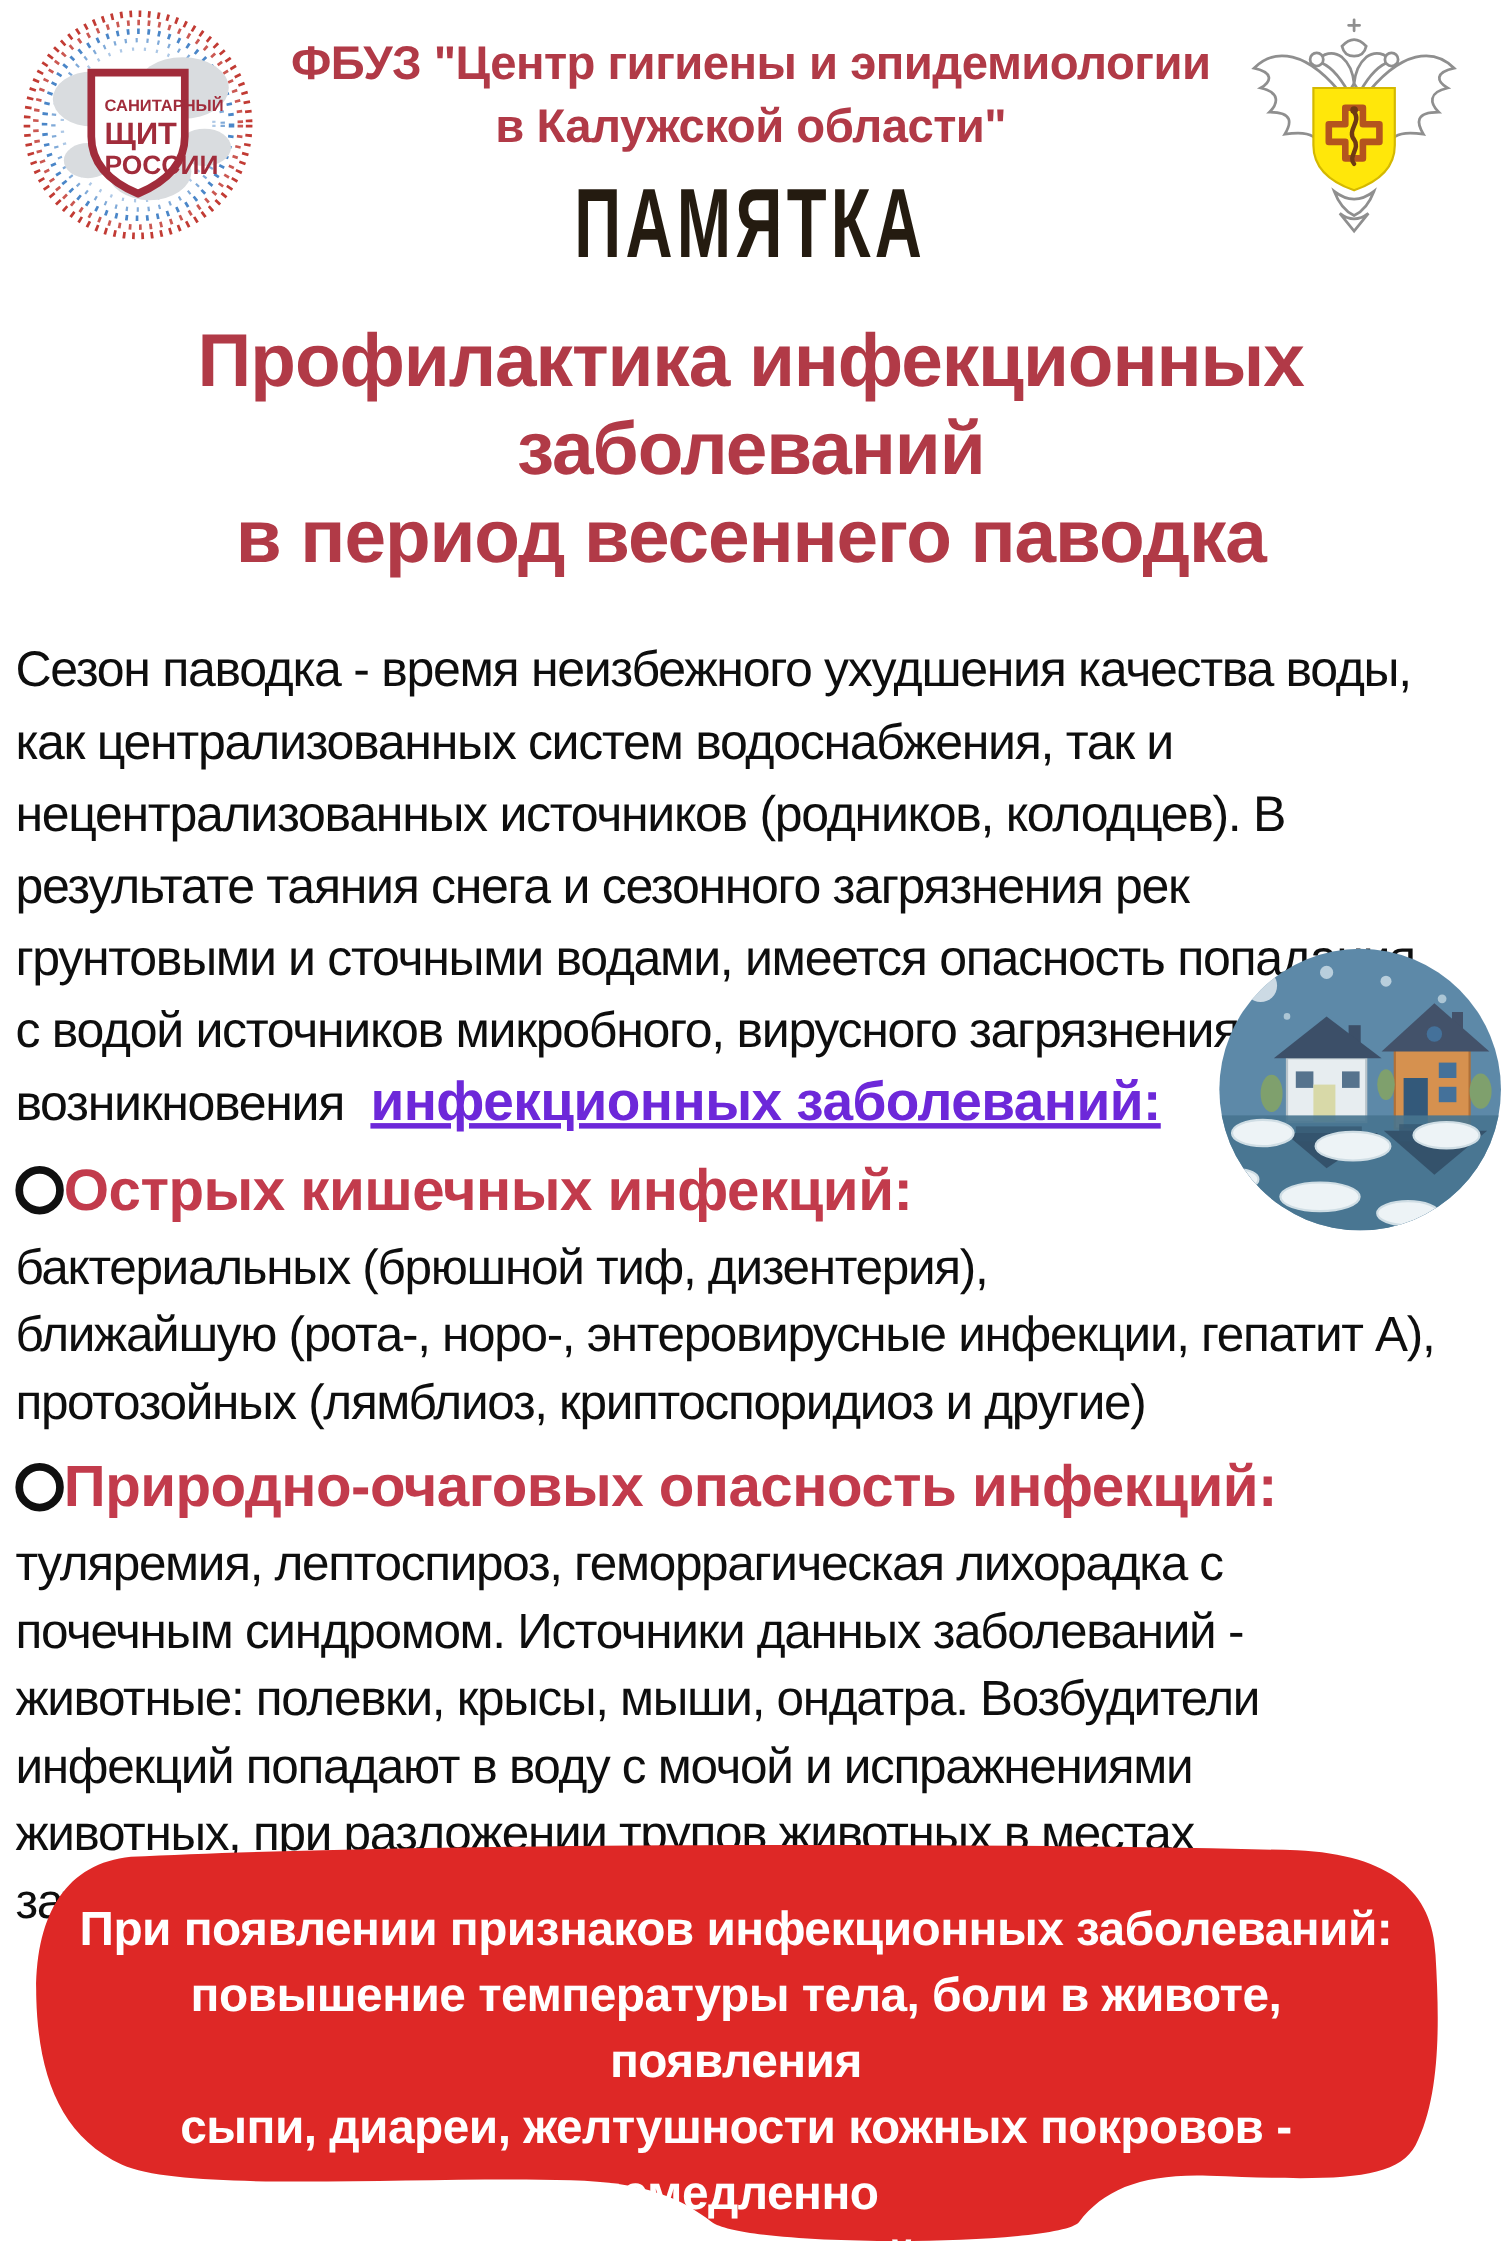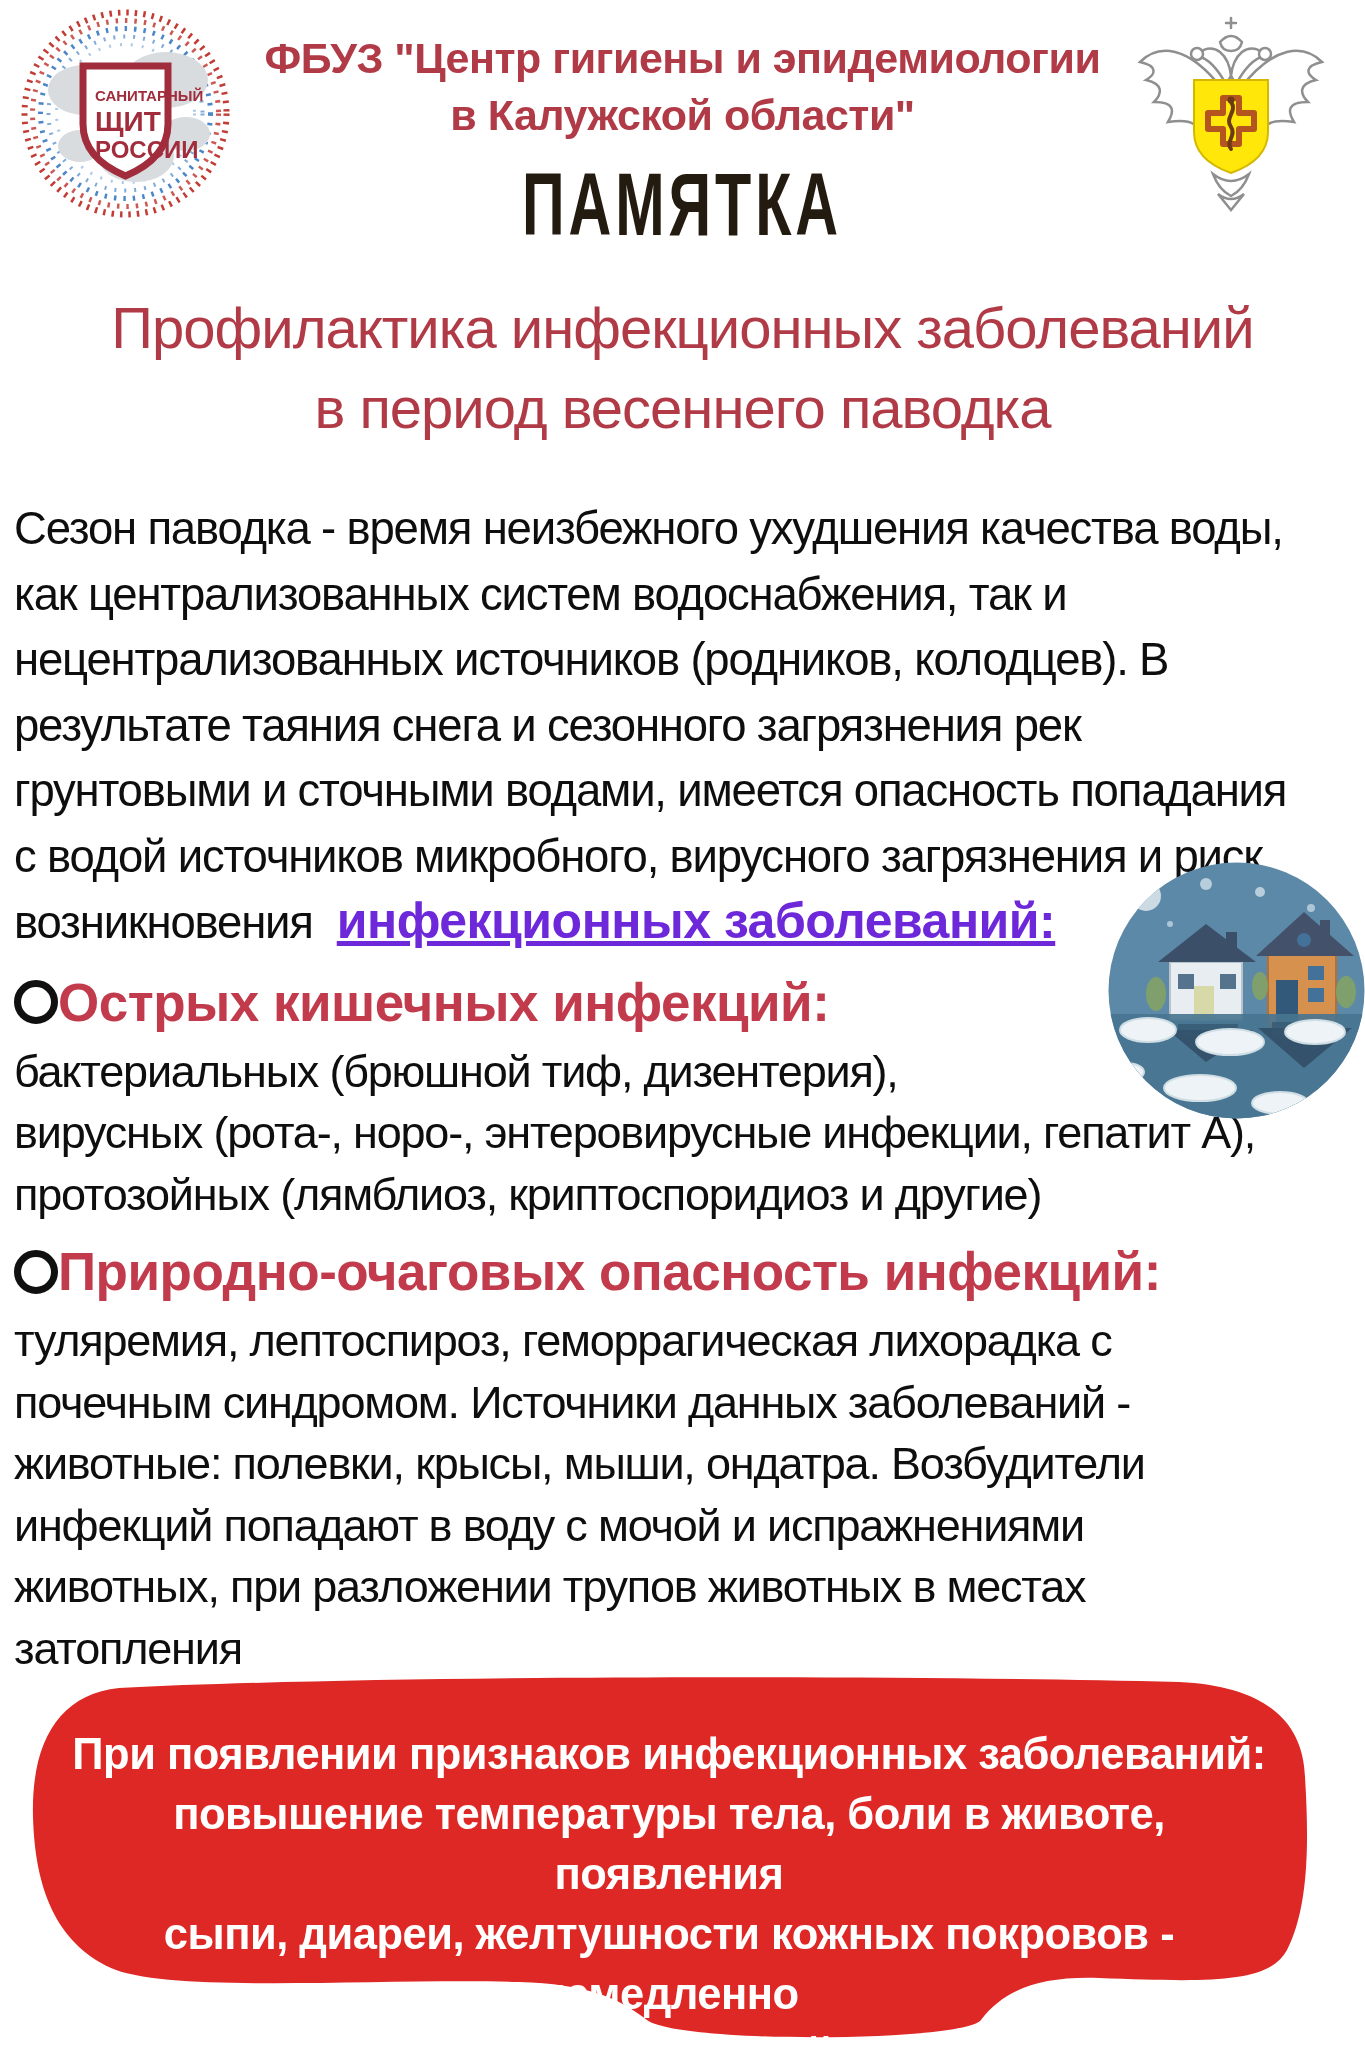--- a/index.html
+++ b/index.html
@@ -16,22 +16,22 @@
     color:#b13a47;font-weight:bold;font-size:43px;line-height:57px;
     letter-spacing:-0.5px;white-space:pre-line;
   }
   .memo{ text-align:center;margin-top:8px;height:96px;}
   .memo span{
     display:inline-block;font-size:76px;font-weight:bold;color:#241b10;
     transform:scale(0.78,1.18);transform-origin:center top;letter-spacing:5px;
   }
   
   .main-title{
-    text-align:center;color:#b13a47;font-weight:normal;
-    font-size:58px;line-height:80px;letter-spacing:-1px;white-space:pre-line;
+    text-align:center;color:#b13a47;font-weight:bold;
+    font-size:68px;line-height:80px;letter-spacing:-1px;white-space:pre-line;
   }
   
   .intro{
     margin:48px 14px 0;font-size:45.5px;line-height:65.5px;
     letter-spacing:-1.2px;white-space:pre-line;color:#0e0e0e;
   }
   .intro .highlight{
     color:#6d28d9;font-weight:bold;font-size:50px;margin-left:24px;letter-spacing:-0.5px;text-decoration:underline;
   }
   
@@ -167,21 +167,21 @@
       <ellipse cx="18" cy="210" rx="18" ry="9"></ellipse>
     </g>
   </g>
 </svg>
 
 <div class="section-heading">
   <span class="ring"></span>
   <span>Острых кишечных инфекций:</span>
 </div>
 <div class="section-body">бактериальных (брюшной тиф, дизентерия),
-вирусных (рота-, норо-, энтеровирусные инфекции, гепатит А),
+ближайшую (рота-, норо-, энтеровирусные инфекции, гепатит А),
 протозойных (лямблиоз, криптоспоридиоз и другие)</div>
 
 <div class="section-heading">
   <span class="ring"></span>
   <span>Природно-очаговых опасность инфекций:</span>
 </div>
 <div class="section-body">туляремия, лептоспироз, геморрагическая лихорадка с
 почечным синдромом. Источники данных заболеваний -
 животные: полевки, крысы, мыши, ондатра. Возбудители
 инфекций попадают в воду с мочой и испражнениями

